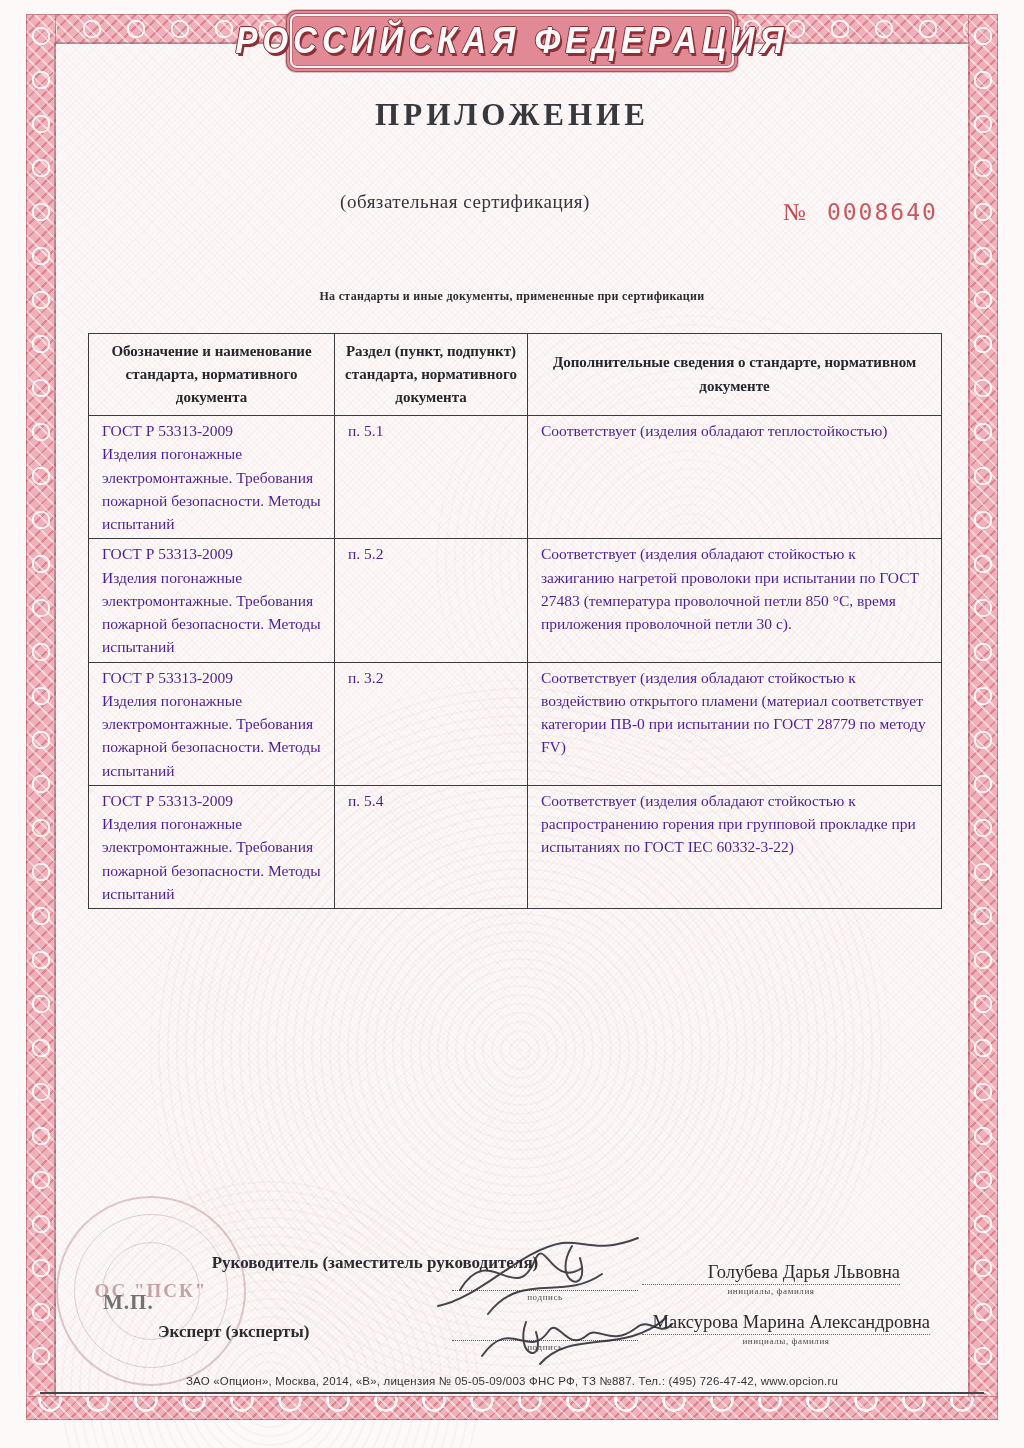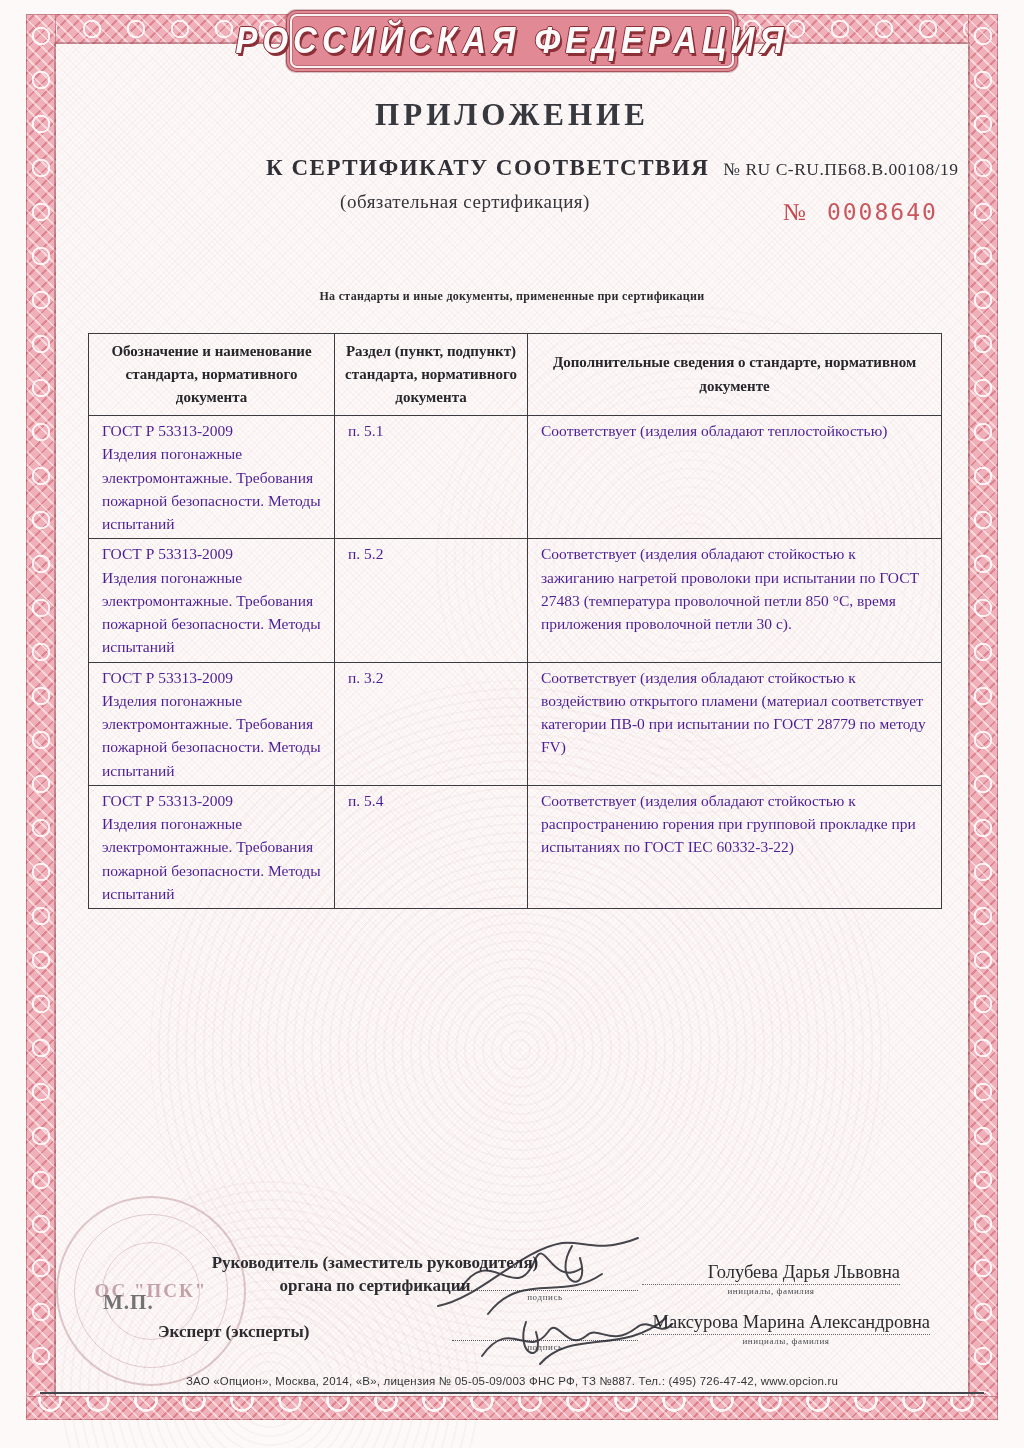--- a/index.html
+++ b/index.html
@@ -188,24 +188,20 @@
   <div class="guilloche gb-right"></div>
   <div class="guilloche gb-bottom"></div>
   <div class="inner-hairline"></div>
 
   <div class="banner">
     <span class="banner-text">РОССИЙСКАЯ ФЕДЕРАЦИЯ</span>
   </div>
 
   <div class="doc-title">ПРИЛОЖЕНИЕ</div>
 
-  <div class="cert-line">
-    <span class="big">К СЕРТИФИКАТУ СООТВЕТСТВИЯ</span>
-    <span class="num">№ RU C-RU.ПБ68.В.00108/19</span>
-  </div>
 
   <div class="cert-type">(обязательная сертификация)</div>
 
   <div class="form-number">
     <span class="no">№</span>
     <span class="digits">0008640</span>
   </div>
 
   <div class="annex-subtitle">На стандарты и иные документы, примененные при сертификации</div>
 
@@ -261,21 +257,20 @@
   <div class="stamp">
     <div class="ring2"></div>
     <div class="ring3"></div>
     <span class="stamp-text">ОС "ПСК"</span>
   </div>
 
   <div class="mp">М.П.</div>
 
   <div class="sig-role-head">
     <div>Руководитель (заместитель руководителя)</div>
-    <div>органа по сертификации</div>
   </div>
 
   <div class="sig-line sig-line-1">
     <div class="rule"></div>
     <div class="caption">подпись</div>
   </div>
 
   <div class="name-block name-1">
     <div class="name">Голубева Дарья Львовна</div>
     <div class="caption">инициалы, фамилия</div>

